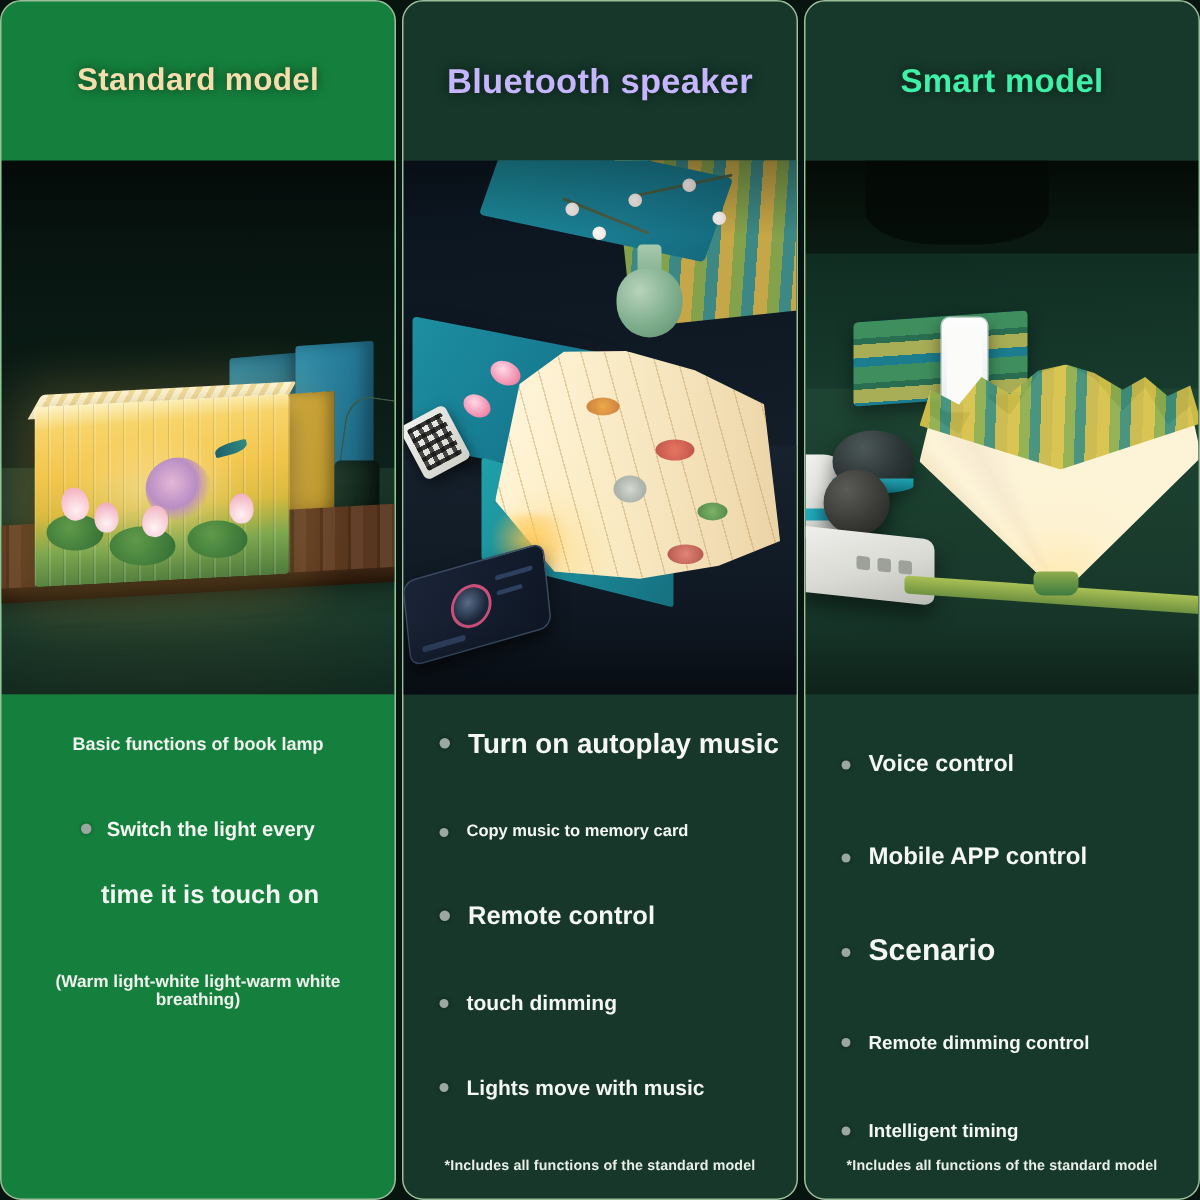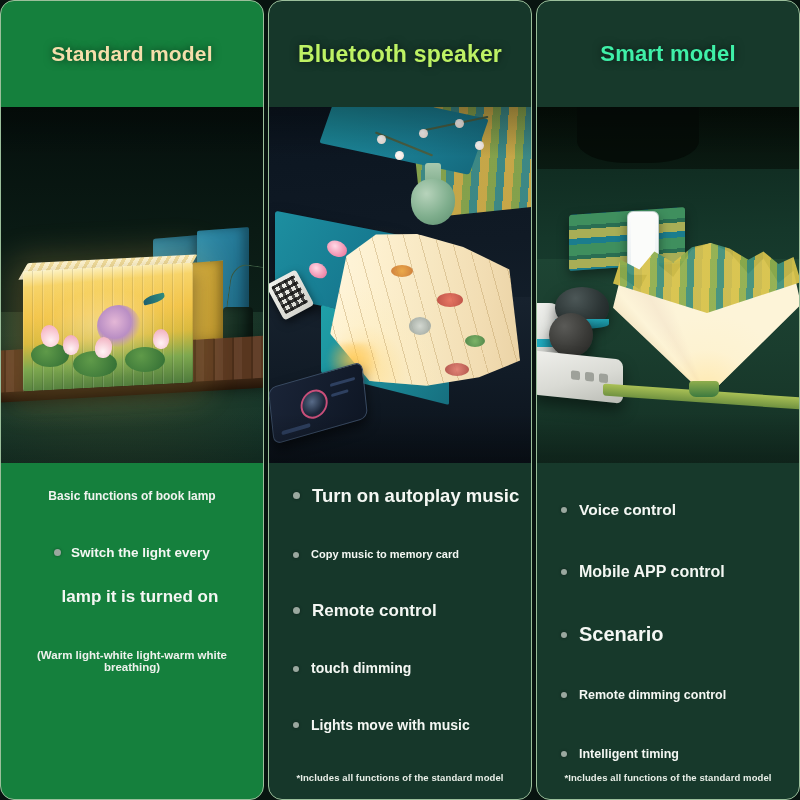--- a/index.html
+++ b/index.html
@@ -47,21 +47,21 @@
     justify-content: center;
   }
   .panel-title {
     font-size: 21px;
     font-weight: bold;
     letter-spacing: .2px;
     text-align: center;
     text-shadow: 0 0 8px rgba(0,0,0,.55);
   }
   .t-standard  { color: #f5deab; }
-  .t-bluetooth { color: #bef264; font-size: 23px; }
+  .t-bluetooth { color: #c4b5fd; font-size: 23px; }
   .t-smart     { color: #3ff0a8; font-size: 22px; }
 
   
   .photo {
     position: relative;
     flex: 0 0 356px;
     height: 356px;
     overflow: hidden;
   }
   .photo-inner { position: absolute; inset: 0; }
@@ -483,21 +483,21 @@
     </div>
 
     <div class="features left-feats">
       <div class="lf-head">Basic functions of book lamp</div>
 
       <div class="lf-row">
         <span class="bullet"></span>
         <span class="feat-text" style="font-size:13.5px;">Switch the light every</span>
       </div>
 
-      <div class="lf-line2">lamp it is turned on</div>
+      <div class="lf-line2">time it is touch on</div>
 
       <div class="lf-note">(Warm light-white light-warm white breathing)</div>
     </div>
   </section>
 
   <section class="panel p-mid">
 
     <div class="panel-head">
       <h2 class="panel-title t-bluetooth">Bluetooth speaker</h2>
     </div>

